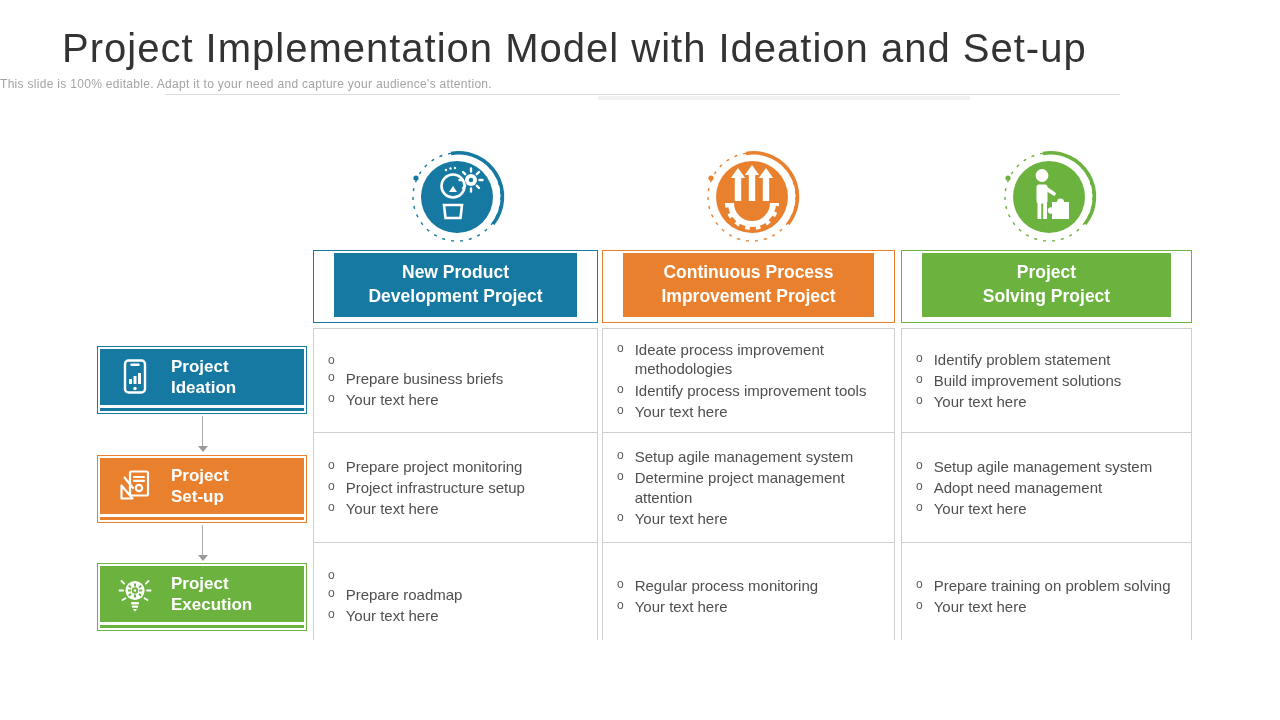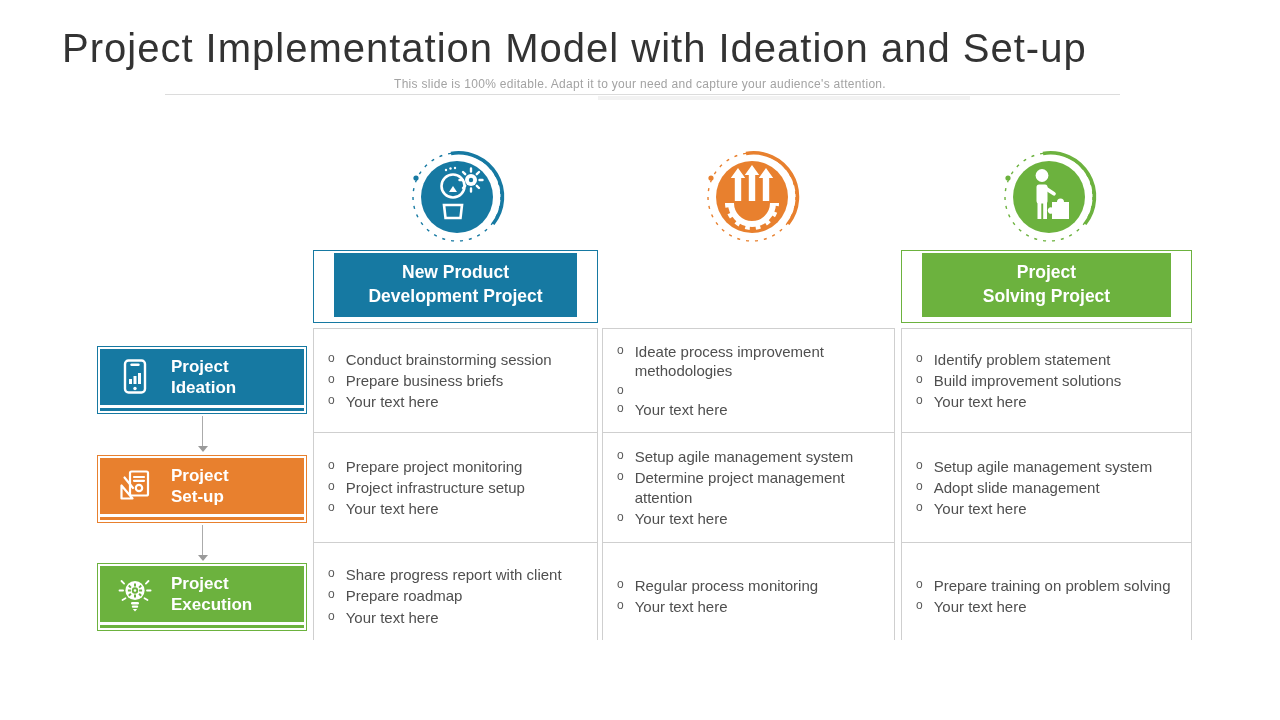--- a/index.html
+++ b/index.html
@@ -1,20 +1,20 @@
 <!DOCTYPE html>
 <html><head>
 <meta charset="utf-8">
 <style>
   html,body{margin:0;padding:0;background:#fff;}
   .slide{position:relative;width:1280px;height:640px;background:#ffffff;overflow:hidden;
          font-family:"Liberation Sans",sans-serif;}
   .title{position:absolute;left:62px;top:26px;margin:0;font-size:40px;font-weight:400;
          color:#333333;letter-spacing:1px;white-space:nowrap;}
-  .subtitle{position:absolute;top:77px;left:0;width:100%;text-align:center;font-size:12px;
+  .subtitle{position:absolute;top:77px;left:0;width:100%;font-size:12px;
             color:#a3a3a3;letter-spacing:.3px;}
   .rule{position:absolute;top:94px;left:165px;width:955px;border-top:1px solid #dcdcdc;}
   .rule2{position:absolute;top:96px;left:598px;width:372px;height:4px;background:#f2f2f2;}
 
   .colicon{position:absolute;top:145px;width:104px;height:104px;}
   .colicon.c0{left:405px}.colicon.c1{left:700px}.colicon.c2{left:997px}
 
   .col-header{position:absolute;top:250px;height:73px;box-sizing:border-box;background:#fff;
               border:1px solid var(--accent);padding:2px 20px 5px;}
   .col-header.c0{left:313px;width:285px}.col-header.c1{left:602px;width:293px}.col-header.c2{left:901px;width:291px}
@@ -107,20 +107,24 @@
       <rect x="46.2" y="57" width="3.8" height="17"></rect>
       <rect x="47" y="40" width="15" height="3.8" rx="1.9" transform="rotate(33 47 40)"></rect>
       <path d="M55 57 h5 a3.4 3.4 0 1 1 7 0 h5 v17 h-17 v-5.5 a3.2 3.2 0 1 1 0 -6 z"></path>
     </g>
   </svg></div>
 
   <div class="col-header c0" style="--accent: #1679A2;">
     <div class="fill">New Product
 Development Project</div>
   </div>
+  <div class="col-header c1" style="--accent: #E8802E;">
+    <div class="fill">Continuous Process
+Improvement Project</div>
+  </div>
   <div class="col-header c2" style="--accent: #6CB23E;">
     <div class="fill">Project
 Solving Project</div>
   </div>
 
   <div class="row-box r0" style="--accent: #1679A2;">
     <div class="row-fill">
       <span class="ricon"><svg width="38" height="38" viewBox="0 0 38 38" aria-hidden="true">
     <g stroke="#fff" stroke-width="2.4" fill="none" stroke-linecap="round">
       <rect x="9" y="2.5" width="20" height="32" rx="3.5"></rect>
@@ -180,21 +184,20 @@
 Execution</span>
     </div>
     <div class="row-line"></div>
   </div>
 
   <div class="tcol c0">
     <div class="cell r0">
         <ul>
           <li>
             <span class="b">o</span>
-            <span>Conduct brainstorming session</span>
           </li>
           <li>
             <span class="b">o</span>
             <span>Prepare business briefs</span>
           </li>
           <li>
             <span class="b">o</span>
             <span>Your text here</span>
           </li>
         </ul>
@@ -212,21 +215,20 @@
           <li>
             <span class="b">o</span>
             <span>Your text here</span>
           </li>
         </ul>
       </div>
     <div class="cell r2">
         <ul>
           <li>
             <span class="b">o</span>
-            <span>Share progress report with client</span>
           </li>
           <li>
             <span class="b">o</span>
             <span>Prepare roadmap</span>
           </li>
           <li>
             <span class="b">o</span>
             <span>Your text here</span>
           </li>
         </ul>
@@ -234,20 +236,21 @@
   </div>
   <div class="tcol c1">
     <div class="cell r0">
         <ul>
           <li>
             <span class="b">o</span>
             <span>Ideate process improvement methodologies</span>
           </li>
           <li>
             <span class="b">o</span>
+            <span>Identify process improvement tools</span>
           </li>
           <li>
             <span class="b">o</span>
             <span>Your text here</span>
           </li>
         </ul>
       </div>
     <div class="cell r1">
         <ul>
           <li>
@@ -295,21 +298,21 @@
         </ul>
       </div>
     <div class="cell r1">
         <ul>
           <li>
             <span class="b">o</span>
             <span>Setup agile management system</span>
           </li>
           <li>
             <span class="b">o</span>
-            <span>Adopt slide management</span>
+            <span>Adopt need management</span>
           </li>
           <li>
             <span class="b">o</span>
             <span>Your text here</span>
           </li>
         </ul>
       </div>
     <div class="cell r2">
         <ul>
           <li>

